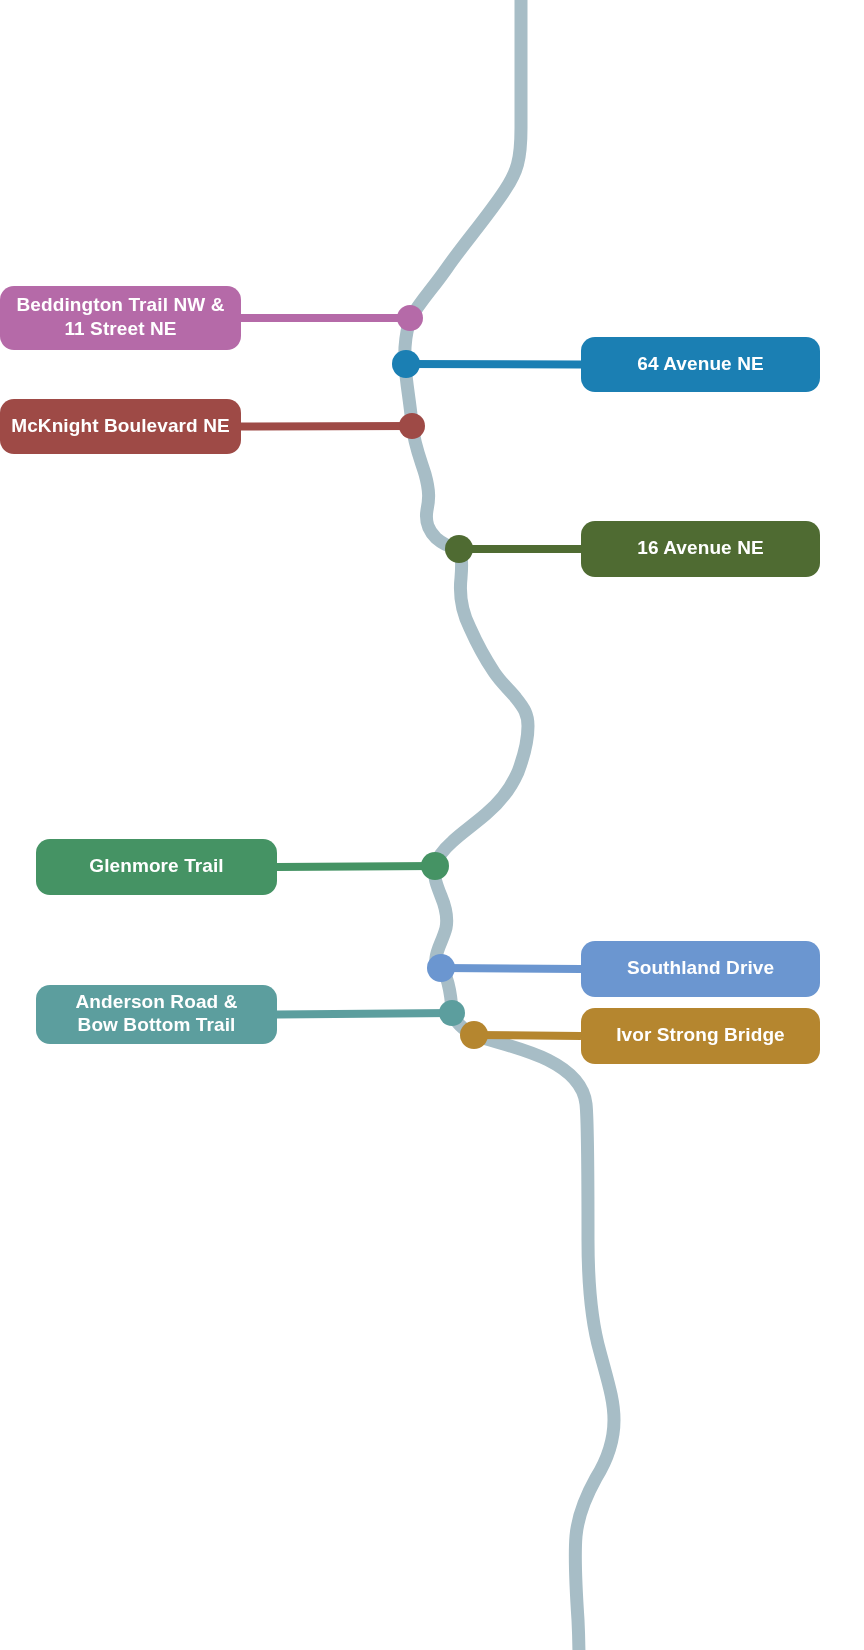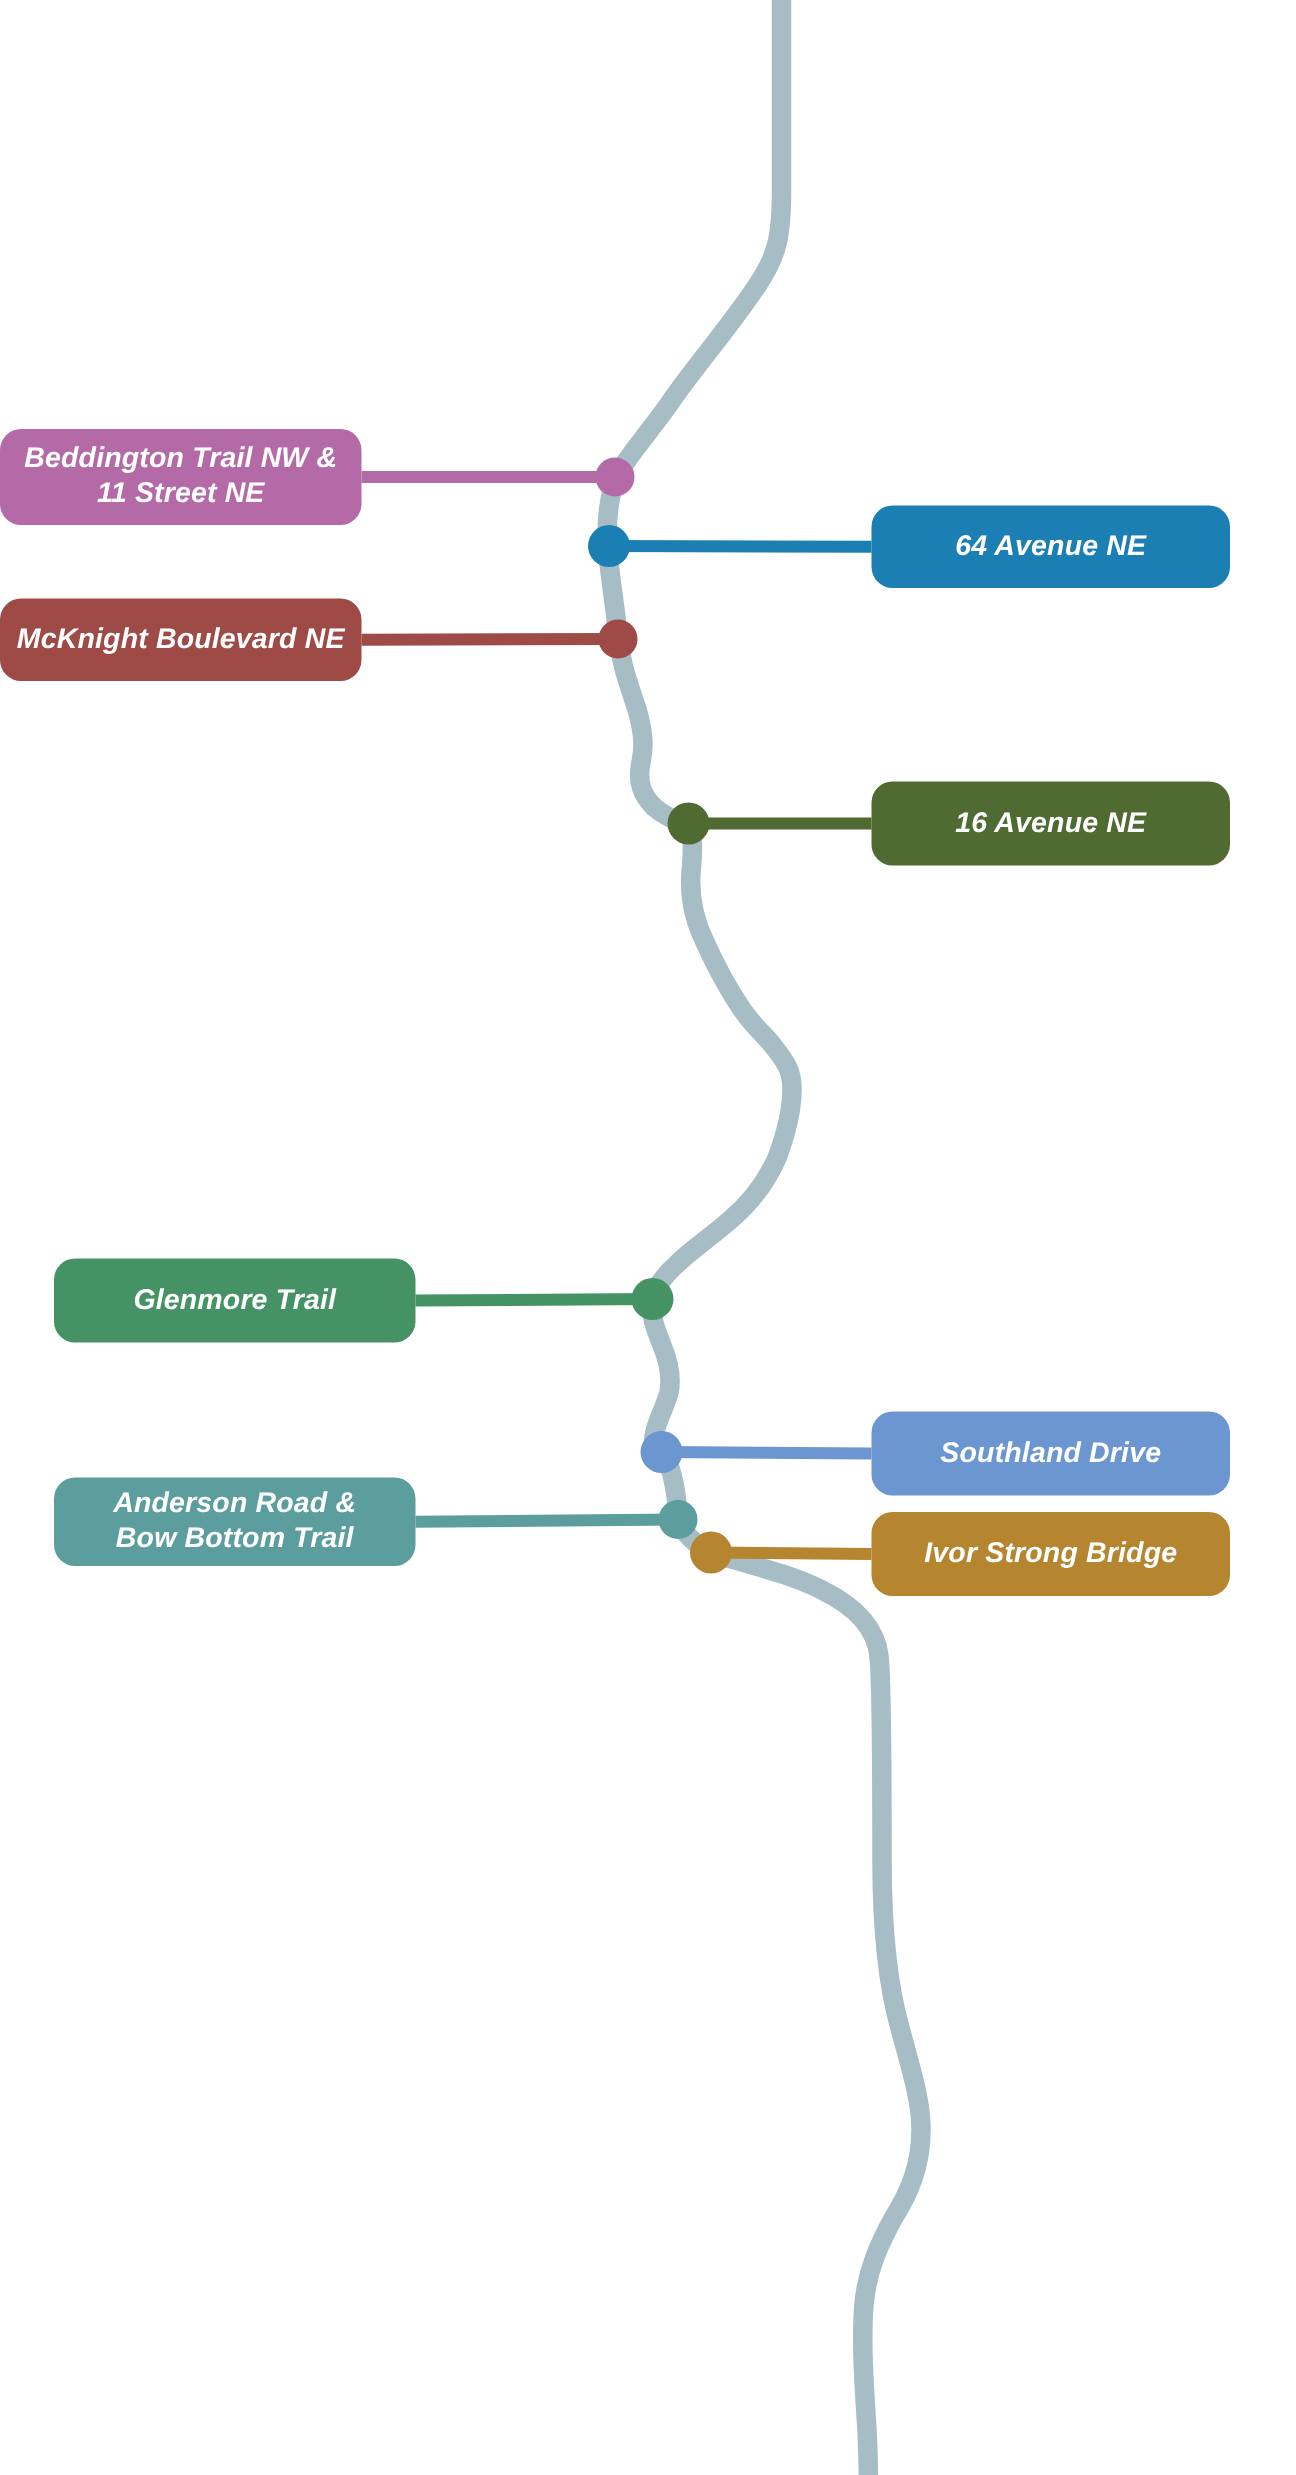--- a/index.html
+++ b/index.html
@@ -13,21 +13,20 @@
     height: 1650px;
     position: relative;
     overflow: hidden;
     font-family: "Liberation Sans", sans-serif;
   }
   #diagram-root {
     position: absolute;
     top: 0; left: 0;
     width: 864px;
     height: 1650px;
-    font-style: italic;
   }
   svg.canvas {
     position: absolute;
     top: 0; left: 0;
     width: 864px;
     height: 1650px;
     display: block;
   }
   .station-label-text {
     fill: #ffffff;

